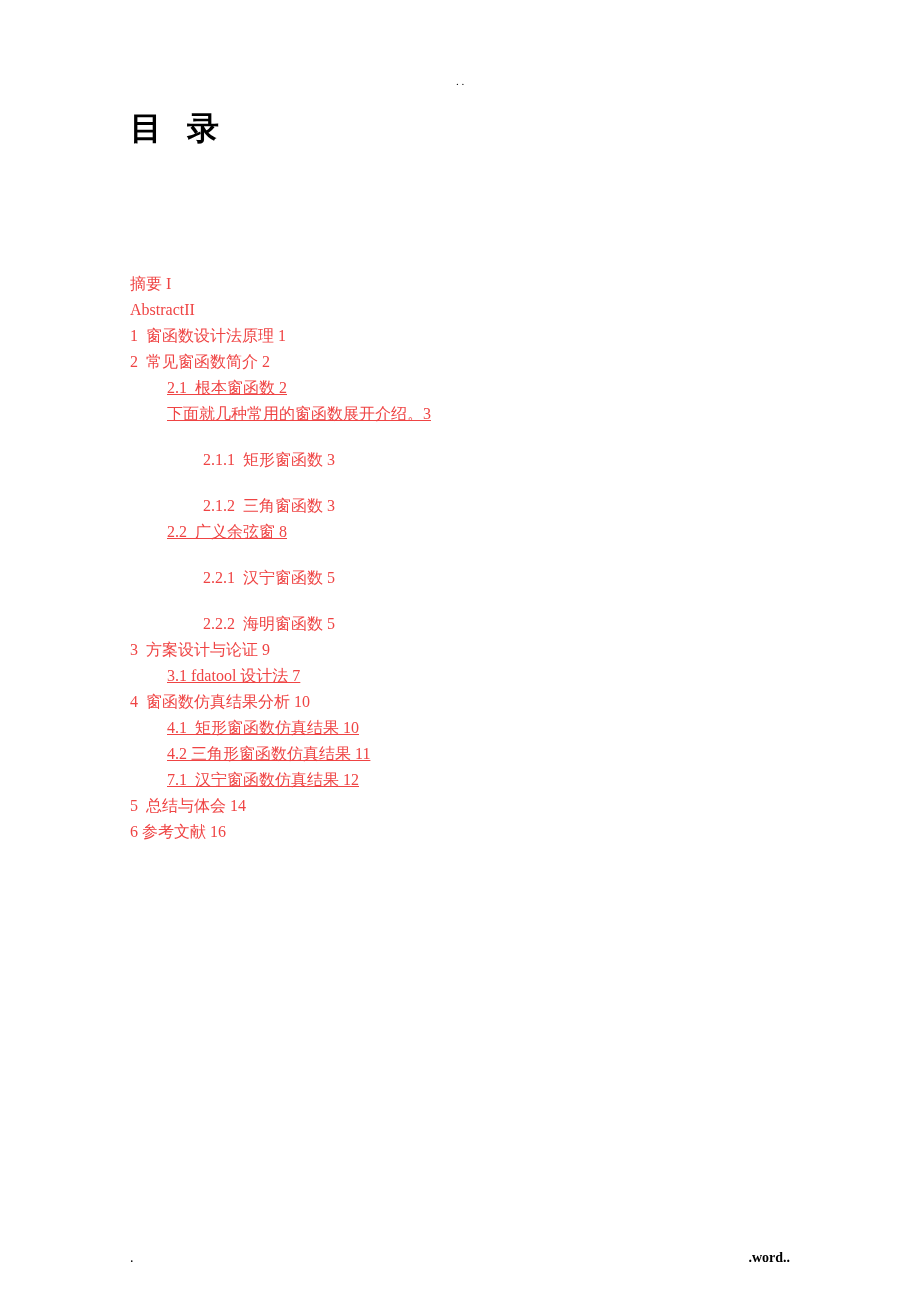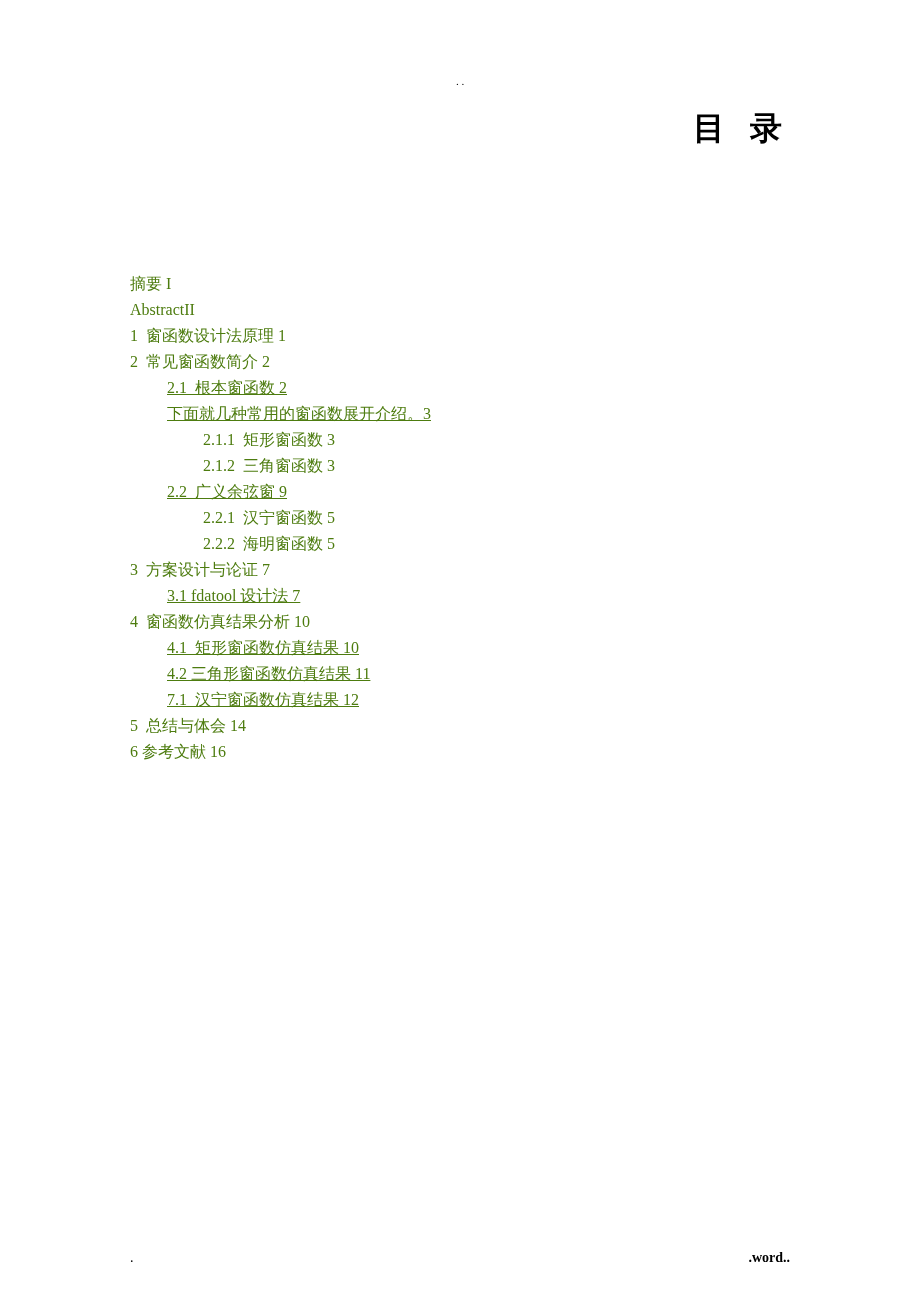--- a/index.html
+++ b/index.html
@@ -18,38 +18,38 @@
       padding: 80px 130px 40px 130px;
     }
     .dots-top {
       text-align: center;
       font-size: 11px;
       color: #000;
       line-height: 2px;
       margin-bottom: 25px;
     }
     .title {
-      text-align: right;
+      text-align: left;
       font-size: 32px;
       font-weight: bold;
       letter-spacing: 8px;
       margin-bottom: 120px;
       font-family: "SimHei", "黑体", sans-serif;
     }
     .toc {
       font-size: 16px;
       line-height: 26px;
-      color: #4d7c0f;
+      color: #ef4444;
     }
     .toc-line {
       white-space: pre;
     }
     .indent-0 { padding-left: 0; }
     .indent-1 { padding-left: 37px; text-decoration: underline; }
-    .indent-2 { padding-left: 73px; }
+    .indent-2 { padding-left: 73px; margin-top: 20px; }
     .footer {
       position: absolute;
       bottom: 36px;
       left: 130px;
       right: 130px;
       font-size: 14px;
       color: #000;
     }
     .footer-left {
       float: left;
@@ -68,24 +68,24 @@
   <h1 class="title">目 录</h1>
   <div class="toc" id="toc-container">
       <div class="toc-line indent-0">摘要 I</div>
       <div class="toc-line indent-0">AbstractII</div>
       <div class="toc-line indent-0">1  窗函数设计法原理 1</div>
       <div class="toc-line indent-0">2  常见窗函数简介 2</div>
       <div class="toc-line indent-1">2.1  根本窗函数 2</div>
       <div class="toc-line indent-1">下面就几种常用的窗函数展开介绍。3</div>
       <div class="toc-line indent-2">2.1.1  矩形窗函数 3</div>
       <div class="toc-line indent-2">2.1.2  三角窗函数 3</div>
-      <div class="toc-line indent-1">2.2  广义余弦窗 9</div>
+      <div class="toc-line indent-1">2.2  广义余弦窗 8</div>
       <div class="toc-line indent-2">2.2.1  汉宁窗函数 5</div>
       <div class="toc-line indent-2">2.2.2  海明窗函数 5</div>
-      <div class="toc-line indent-0">3  方案设计与论证 7</div>
+      <div class="toc-line indent-0">3  方案设计与论证 9</div>
       <div class="toc-line indent-1">3.1 fdatool 设计法 7</div>
       <div class="toc-line indent-0">4  窗函数仿真结果分析 10</div>
       <div class="toc-line indent-1">4.1  矩形窗函数仿真结果 10</div>
       <div class="toc-line indent-1">4.2 三角形窗函数仿真结果 11</div>
       <div class="toc-line indent-1">7.1  汉宁窗函数仿真结果 12</div>
       <div class="toc-line indent-0">5  总结与体会 14</div>
       <div class="toc-line indent-0">6 参考文献 16</div>
     </div>
 </div>
 

